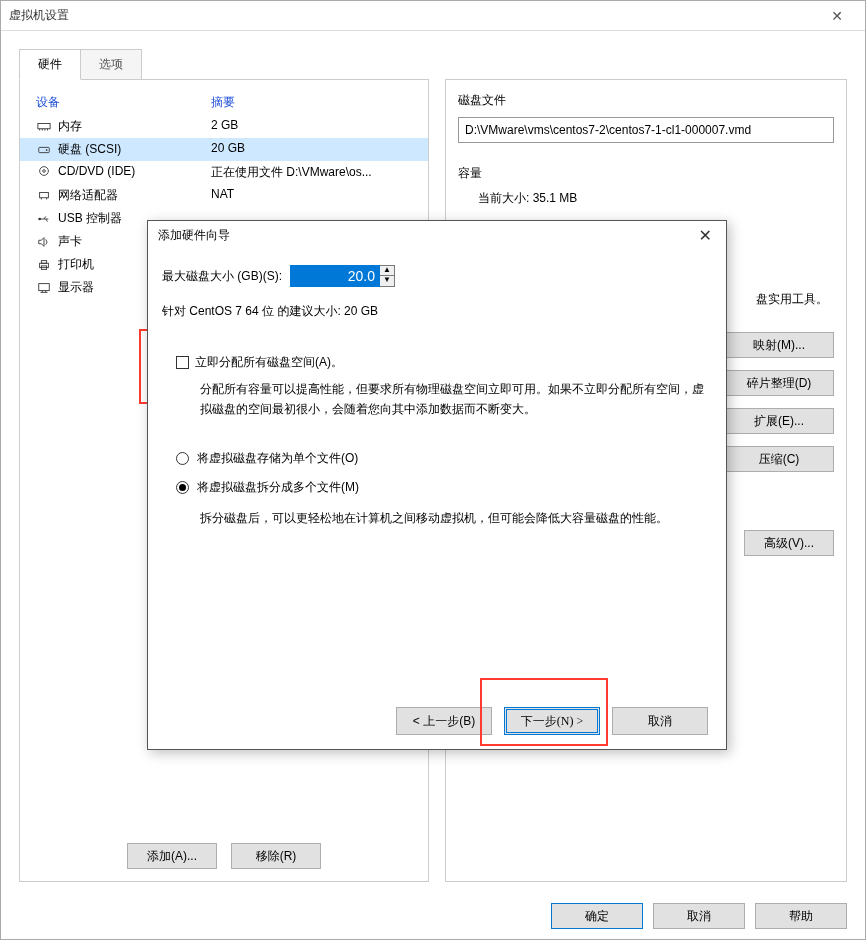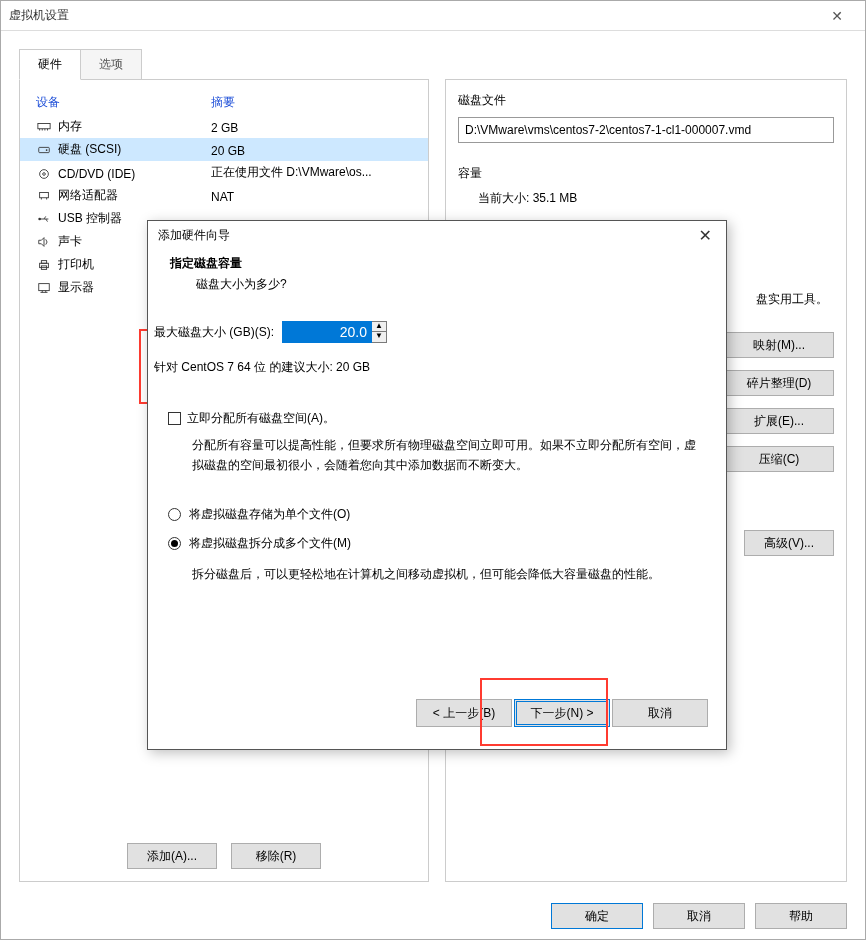--- a/index.html
+++ b/index.html
@@ -13,21 +13,21 @@
 .tabs-row { display: flex; padding: 18px 18px 0 18px; }
 .tab { padding: 6px 18px; border: 1px solid #ccc; background: #fff; margin-right: -1px; position: relative; cursor: pointer; }
 .tab.active { border-bottom: 1px solid #fff; z-index: 2; }
 .tab.inactive { color: #555; background: #f5f5f5; }
 
 .body-area { display: flex; padding: 0 18px 18px 18px; height: 820px; }
 
 .left-panel { width: 410px; border: 1px solid #ccc; border-top: 1px solid #ccc; margin-top: -1px; padding: 10px 0 10px 0; position: relative; display: flex; flex-direction: column; }
 .hw-table { width: 100%; }
 .hw-head { display: flex; padding: 4px 16px; color: #1d4ed8; }
-.hw-row { display: flex; padding: 3px 16px; align-items: flex-end; }
+.hw-row { display: flex; padding: 3px 16px; align-items: flex-start; }
 .hw-row.selected { background: #cde8ff; }
 .col-dev { width: 175px; display: flex; align-items: center; gap: 6px; }
 .col-sum { flex: 1; }
 .icon-slot { width: 16px; height: 14px; display: inline-flex; align-items: center; justify-content: center; }
 .icon-slot svg { width: 14px; height: 12px; }
 
 .left-buttons { display: flex; gap: 14px; justify-content: center; position: absolute; bottom: 12px; width: 100%; }
 .btn { min-width: 90px; height: 26px; background: #e1e1e1; border: 1px solid #adadad; display: inline-flex; align-items: center; justify-content: center; cursor: pointer; padding: 0 12px; }
 
 .right-panel { flex: 1; margin-top: -1px; margin-left: 16px; border: 1px solid #ccc; padding: 12px 12px; position: relative; }
@@ -50,21 +50,21 @@
 .wizard-titlebar { height: 28px; display: flex; align-items: center; padding: 0 10px; }
 .wizard-titlebar .wt { flex: 1; }
 .wizard-titlebar .wclose { font-size: 16px; color: #333; cursor: pointer; padding: 0 4px; }
 .wizard-head { padding: 6px 22px 12px 22px; }
 .wizard-head .head-title { font-weight: bold; margin-bottom: 4px; }
 .wizard-head .head-sub { margin-left: 26px; }
 
 .red-box1 { border: 2px solid #ff3b30; position: absolute; left: 139px; top: 329px; width: 292px; height: 75px; z-index: 50; pointer-events: none; }
 .red-box2 { border: 2px solid #ff3b30; position: absolute; left: 480px; top: 678px; width: 128px; height: 68px; z-index: 200; pointer-events: none; }
 
-.wizard-body { padding: 8px 20px 0 20px; }
+.wizard-body { padding: 8px 20px 0 20px; margin-left: 8px; }
 .size-row { display: flex; align-items: center; gap: 4px; margin-left: -14px; margin-top: 8px; }
 .size-label { }
 .size-input-wrap { display: flex; align-items: stretch; margin-left: 4px; }
 .size-input { width: 90px; height: 22px; border: 1px solid #7a7a7a; background: #fff; text-align: right; padding-right: 4px; font-family: inherit; font-size: 14px; }
 .size-input.sel { background: #0078d7; color: #fff; border-color: #0078d7; }
 .spin { display: flex; flex-direction: column; border: 1px solid #7a7a7a; border-left: none; }
 .spin div { width: 14px; height: 10px; font-size: 8px; line-height: 8px; text-align: center; background: #f0f0f0; cursor: pointer; }
 .spin div:first-child { border-bottom: 1px solid #7a7a7a; }
 
 .recommend { margin-left: -14px; margin-top: 16px; }
@@ -73,23 +73,23 @@
 .chk-row { display: flex; align-items: center; gap: 6px; }
 .chk { width: 13px; height: 13px; border: 1px solid #333; background: #fff; }
 .opt-desc { margin: 8px 0 0 24px; line-height: 1.7; color: #000; }
 
 .radio-block { margin-top: 30px; }
 .radio-row { display: flex; align-items: center; gap: 8px; margin-bottom: 12px; }
 .radio { width: 13px; height: 13px; border: 1px solid #333; border-radius: 50%; background: #fff; display: flex; align-items: center; justify-content: center; }
 .radio.checked::after { content: ""; width: 7px; height: 7px; background: #000; border-radius: 50%; }
 .radio-desc { margin: 4px 0 0 24px; line-height: 1.7; }
 
-.wizard-buttons { position: absolute; bottom: 22px; right: 18px; display: flex; gap: 2px; }
+.wizard-buttons { position: absolute; bottom: 14px; right: 18px; display: flex; gap: 12px; }
 .wizard-buttons .btn { min-width: 96px; height: 28px; }
-.btn.focus { border: 1px solid #0078d7; outline: 1px solid #0078d7; outline-offset: -3px; }
+.btn.focus { border: 1px solid #0078d7; outline: 1px solid #0078d7; outline-offset: -3px; font-family: Liberation Serif, serif; }
 
 .partial-text { position: absolute; right: 18px; top: 436px; }
 </style>
 </head>
 <body>
 
 <div class="main-window">
   <div class="main-titlebar">
     <div class="title">虚拟机设置</div>
     <div class="close-x">✕</div>
@@ -252,24 +252,20 @@
   </div>
 </div>
 
 <div class="red-box1"></div>
 <div class="red-box2"></div>
 
 <div class="wizard">
   <div class="wizard-titlebar">
     <div class="wt">添加硬件向导</div>
     <div class="wclose">✕</div>
-  </div>
-  <div class="wizard-head">
-    <div class="head-title">指定磁盘容量</div>
-    <div class="head-sub">磁盘大小为多少?</div>
   </div>
 
   <div class="wizard-body">
     <div class="size-row">
       <span class="size-label">最大磁盘大小 (GB)(S):</span>
       <div class="size-input-wrap">
         <input class="size-input sel" value="20.0" style="">
         <div class="spin">
           <div>▲</div>
           <div>▼</div>

